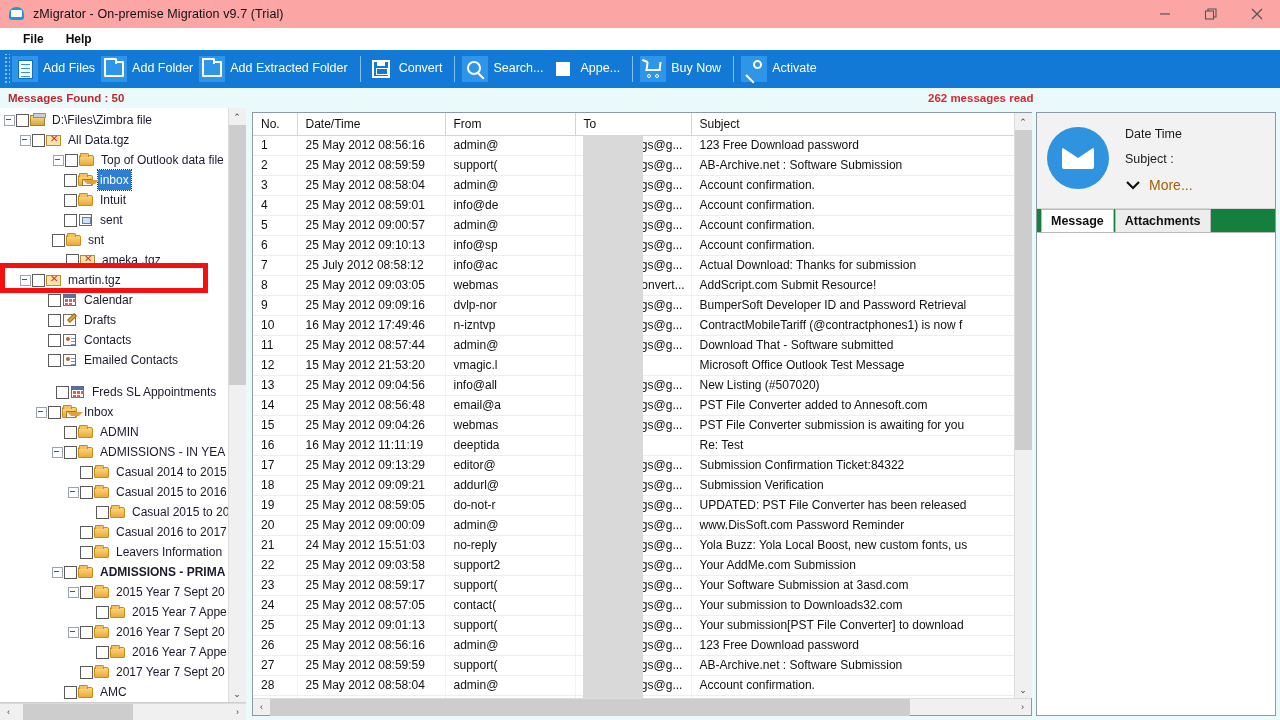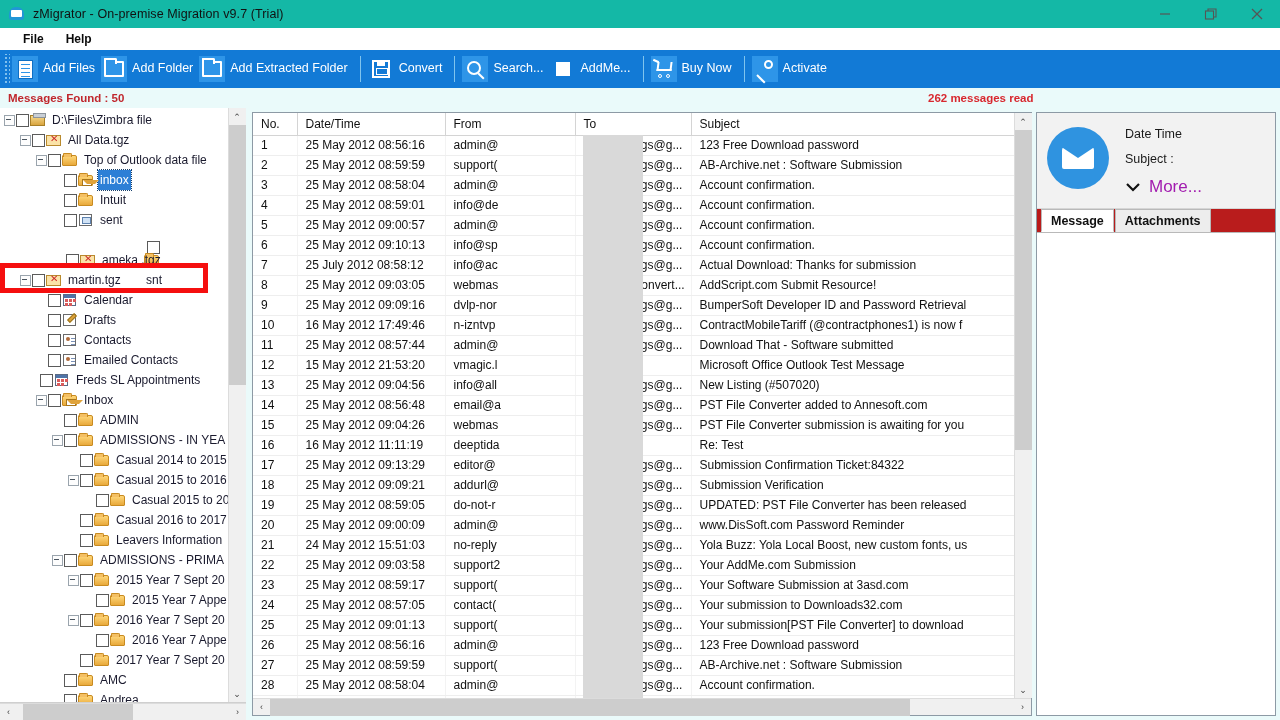--- a/index.html
+++ b/index.html
@@ -14,21 +14,21 @@
     position: relative;
     width: 1280px; height: 720px;
     background: #eafafa;
     display: flex;
     flex-direction: column;
   }
 
   
   .titlebar {
     height: 28px;
-    background: #14b8a6;
+    background: #fca5a5;
     display: flex;
     align-items: center;
     flex: 0 0 28px;
   }
   .titlebar-icon {
     width: 22px; height: 22px;
     margin-left: 6px; margin-right: 5px;
     position: relative;
     flex: 0 0 auto;
   }
@@ -621,24 +621,24 @@
     width: 0; height: 0;
     border-left: 15px solid transparent;
     border-right: 15px solid transparent;
     border-top: 10px solid #2f93e0;
     z-index: 3;
   }
   .pv-meta { padding-left: 16px; padding-top: 4px; }
   .pv-line { font-size: 12.5px; color: #1a1a1a; margin-bottom: 11px; }
   .pv-more-row { display: flex; align-items: center; gap: 8px; }
   .pv-chevron { font-size: 13px; color: #111111; font-weight: bold; line-height: 1; }
-  .pv-more { font-size: 17px; color: #a21caf; }
+  .pv-more { font-size: 14px; color: #a16207; }
   .pv-tabs {
     height: 24px; flex: 0 0 24px;
-    background: #b91c1c;
+    background: #15803d;
     display: flex;
     align-items: flex-end;
     padding-left: 4px;
     border-bottom: 1px solid #b9b9b9;
   }
   .pv-tab {
     height: 23px;
     padding: 0 9px;
     font-size: 12.5px;
     font-weight: bold;
@@ -727,21 +727,21 @@
       <span class="ic ic-box">
           <span class="ico-search"></span>
         </span>
       <span class="tb-label">Search...</span>
     </div>
 
     <div class="tb-item">
       <span class="ic">
           <span class="ico-stop"></span>
         </span>
-      <span class="tb-label">AddMe...</span>
+      <span class="tb-label">Appe...</span>
     </div>
 
     <div class="tb-sep"></div>
 
     <div class="tb-item">
       <span class="ic ic-box">
         <span class="ico-cart">
             <i class="handle"></i>
             <i class="basket"></i>
             <i class="w1"></i>
@@ -784,21 +784,21 @@
                 <span class="tlabel">D:\Files\Zimbra file</span>
               </div>
               <div class="tnode" style="padding-left: 20px;">
                 <span class="twist has"></span>
                 <span class="cbox"></span>
                 <span class="ticon">
                   <span class="g-tgz"></span>
                 </span>
                 <span class="tlabel">All Data.tgz</span>
               </div>
-              <div class="tnode" style="padding-left: 36px;">
+              <div class="tnode" style="padding-left: 36px; margin-left: 17px;">
                 <span class="twist has"></span>
                 <span class="cbox"></span>
                 <span class="ticon">
                   <span class="g-folder"></span>
                 </span>
                 <span class="tlabel">Top of Outlook data file</span>
               </div>
               <div class="tnode sel" style="padding-left: 52px;">
                 <span class="twist"></span>
                 <span class="cbox"></span>
@@ -818,21 +818,21 @@
                 <span class="tlabel">Intuit</span>
               </div>
               <div class="tnode" style="padding-left: 52px;">
                 <span class="twist"></span>
                 <span class="cbox"></span>
                 <span class="ticon">
                   <span class="g-sent"></span>
                 </span>
                 <span class="tlabel">sent</span>
               </div>
-              <div class="tnode" style="padding-left: 80px; flex-direction: column;">
+              <div class="tnode" style="padding-left: 40px;">
                 <span class="twist"></span>
                 <span class="cbox"></span>
                 <span class="ticon">
                   <span class="g-folder"></span>
                 </span>
                 <span class="tlabel">snt</span>
               </div>
               <div class="tnode" style="padding-left: 20px; margin-left: 34px;">
                 <span class="twist"></span>
                 <span class="cbox"></span>
@@ -874,21 +874,21 @@
                 <span class="tlabel">Contacts</span>
               </div>
               <div class="tnode" style="padding-left: 36px;">
                 <span class="twist"></span>
                 <span class="cbox"></span>
                 <span class="ticon">
                   <span class="g-card"></span>
                 </span>
                 <span class="tlabel">Emailed Contacts</span>
               </div>
-              <div class="tnode" style="padding-left: 28px;">
+              <div class="tnode" style="padding-left: 44px; margin-top: 12px;">
                 <span class="twist"></span>
                 <span class="cbox"></span>
                 <span class="ticon">
                   <span class="g-cal"></span>
                 </span>
                 <span class="tlabel">Freds  SL Appointments</span>
               </div>
               <div class="tnode" style="padding-left: 36px;">
                 <span class="twist has"></span>
                 <span class="cbox"></span>
@@ -948,21 +948,21 @@
                 <span class="tlabel">Casual 2016 to 2017</span>
               </div>
               <div class="tnode" style="padding-left: 68px;">
                 <span class="twist"></span>
                 <span class="cbox"></span>
                 <span class="ticon">
                   <span class="g-folder"></span>
                 </span>
                 <span class="tlabel">Leavers Information</span>
               </div>
-              <div class="tnode" style="padding-left: 52px;">
+              <div class="tnode" style="padding-left: 52px; font-weight: bold;">
                 <span class="twist has"></span>
                 <span class="cbox"></span>
                 <span class="ticon">
                   <span class="g-folder"></span>
                 </span>
                 <span class="tlabel">ADMISSIONS - PRIMA</span>
               </div>
               <div class="tnode" style="padding-left: 68px;">
                 <span class="twist has"></span>
                 <span class="cbox"></span>

